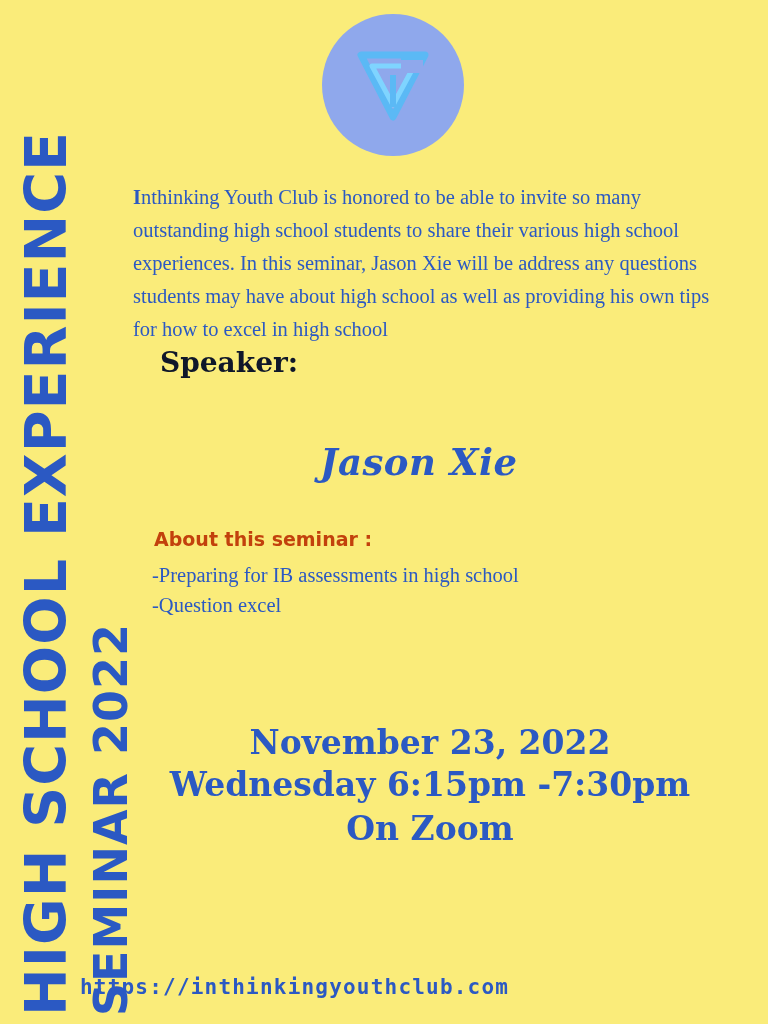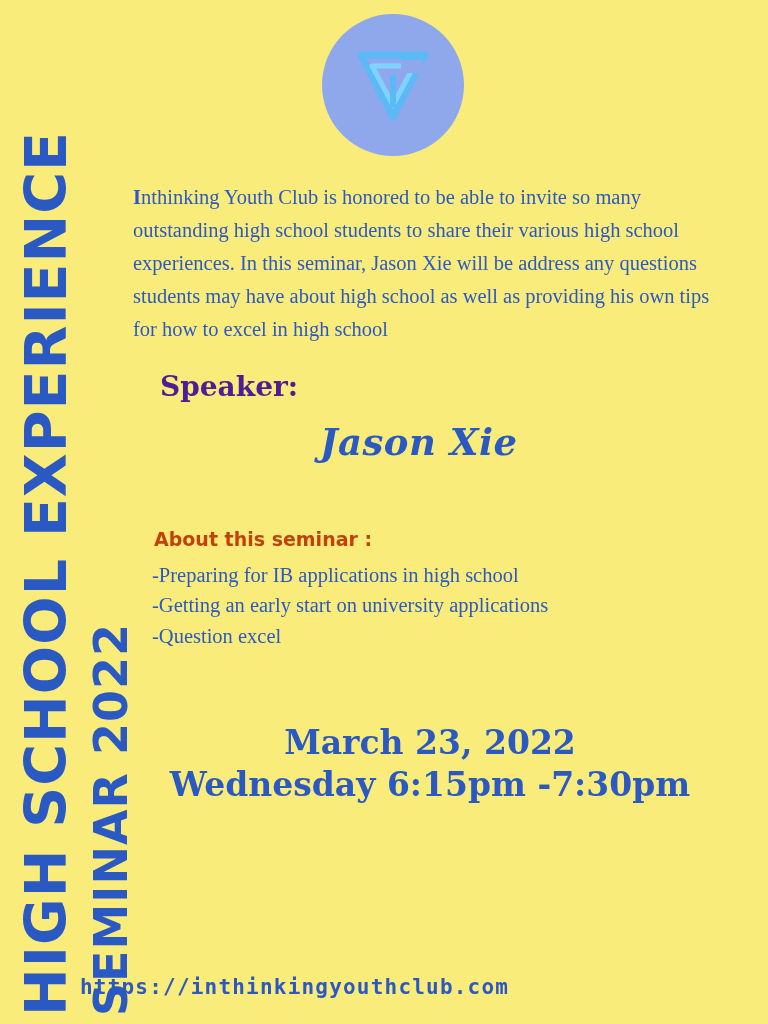--- a/index.html
+++ b/index.html
@@ -80,31 +80,31 @@
     font-size: 20.5px;
     line-height: 1.62;
     color: #2B59C3;
     text-align: left;
   }
   .intro b { font-weight: bold; }
 
   .speaker-label {
     position: absolute;
     left: 30px;
-    top: 370px;
+    top: 346px;
     font-family: "DejaVu Serif", serif;
     font-weight: bold;
     font-size: 28px;
-    color: #4c1d95;
+    color: #0f172a;
     text-align: right;
   }
   .speaker-name {
     position: absolute;
     left: 190px;
-    top: 420px;
+    top: 440px;
     font-family: "DejaVu Serif", serif;
     font-weight: bold;
     font-style: italic;
     font-size: 37px;
     color: #2B59C3;
     letter-spacing: 0.5px;
   }
 
   .about-heading {
     position: absolute;
@@ -191,24 +191,24 @@
 
 <div class="content">
 
   <p class="intro"><b>I</b><span>nthinking Youth Club is honored to be able to invite  so many outstanding high school students to share their various high school experiences. In this seminar, Jason Xie will be address any questions students may have about high school as well as providing his own tips for how to excel in high school</span></p>
 
   <div class="speaker-label">Speaker:</div>
   <div class="speaker-name">Jason Xie</div>
 
   <div class="about-heading">About this seminar :</div>
   <ul class="about-list">
-    <li>-Preparing for IB applications in high school</li>
-    <li>-Getting an early start on university applications</li>
+    <li>-Preparing for IB assessments in high school</li>
     <li>-Question excel</li>
   </ul>
 
   <div class="datetime">
-    <div class="date-line">March 23, 2022</div>
+    <div class="date-line">November 23, 2022</div>
     <div class="day-time-line">Wednesday  6:15pm -7:30pm</div>
+    <div class="platform-line">On Zoom</div>
   </div>
 </div>
 
 <div class="url">https://inthinkingyouthclub.com</div>
 
 </body></html>

